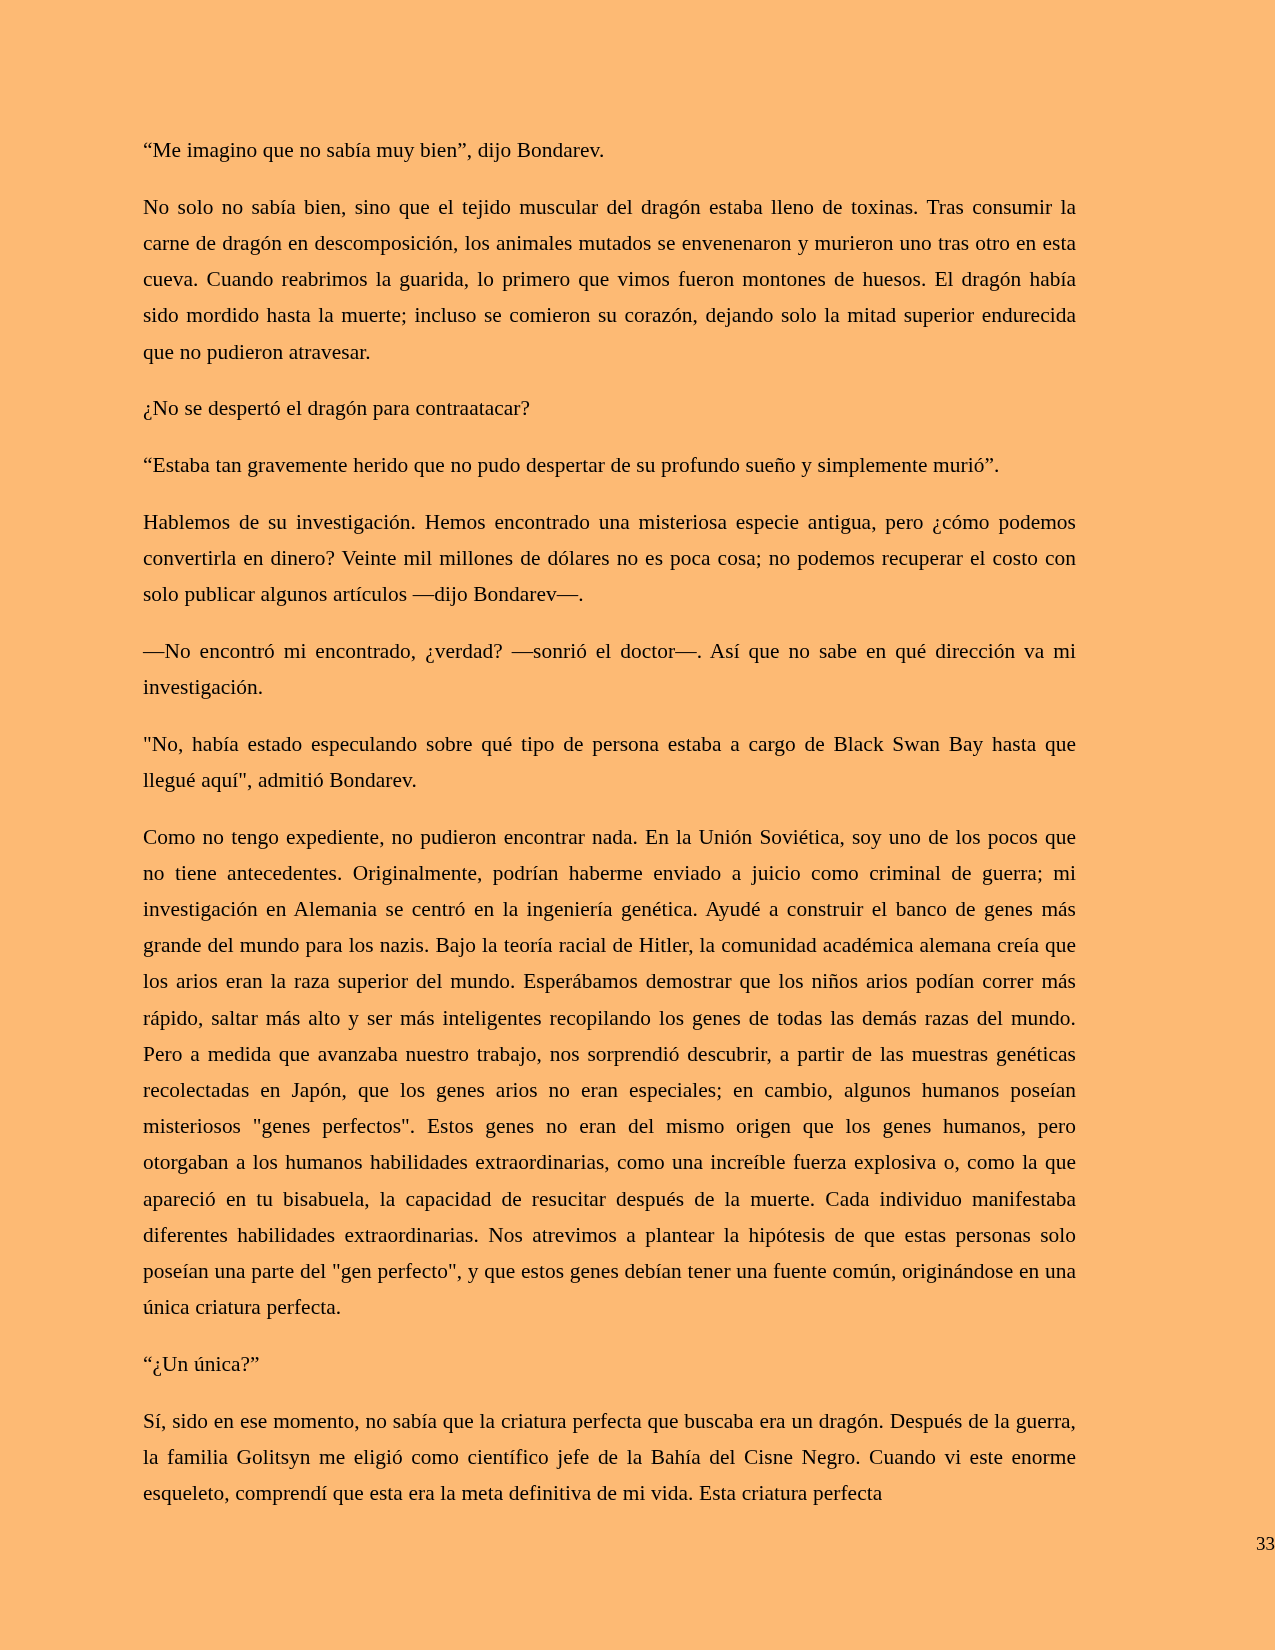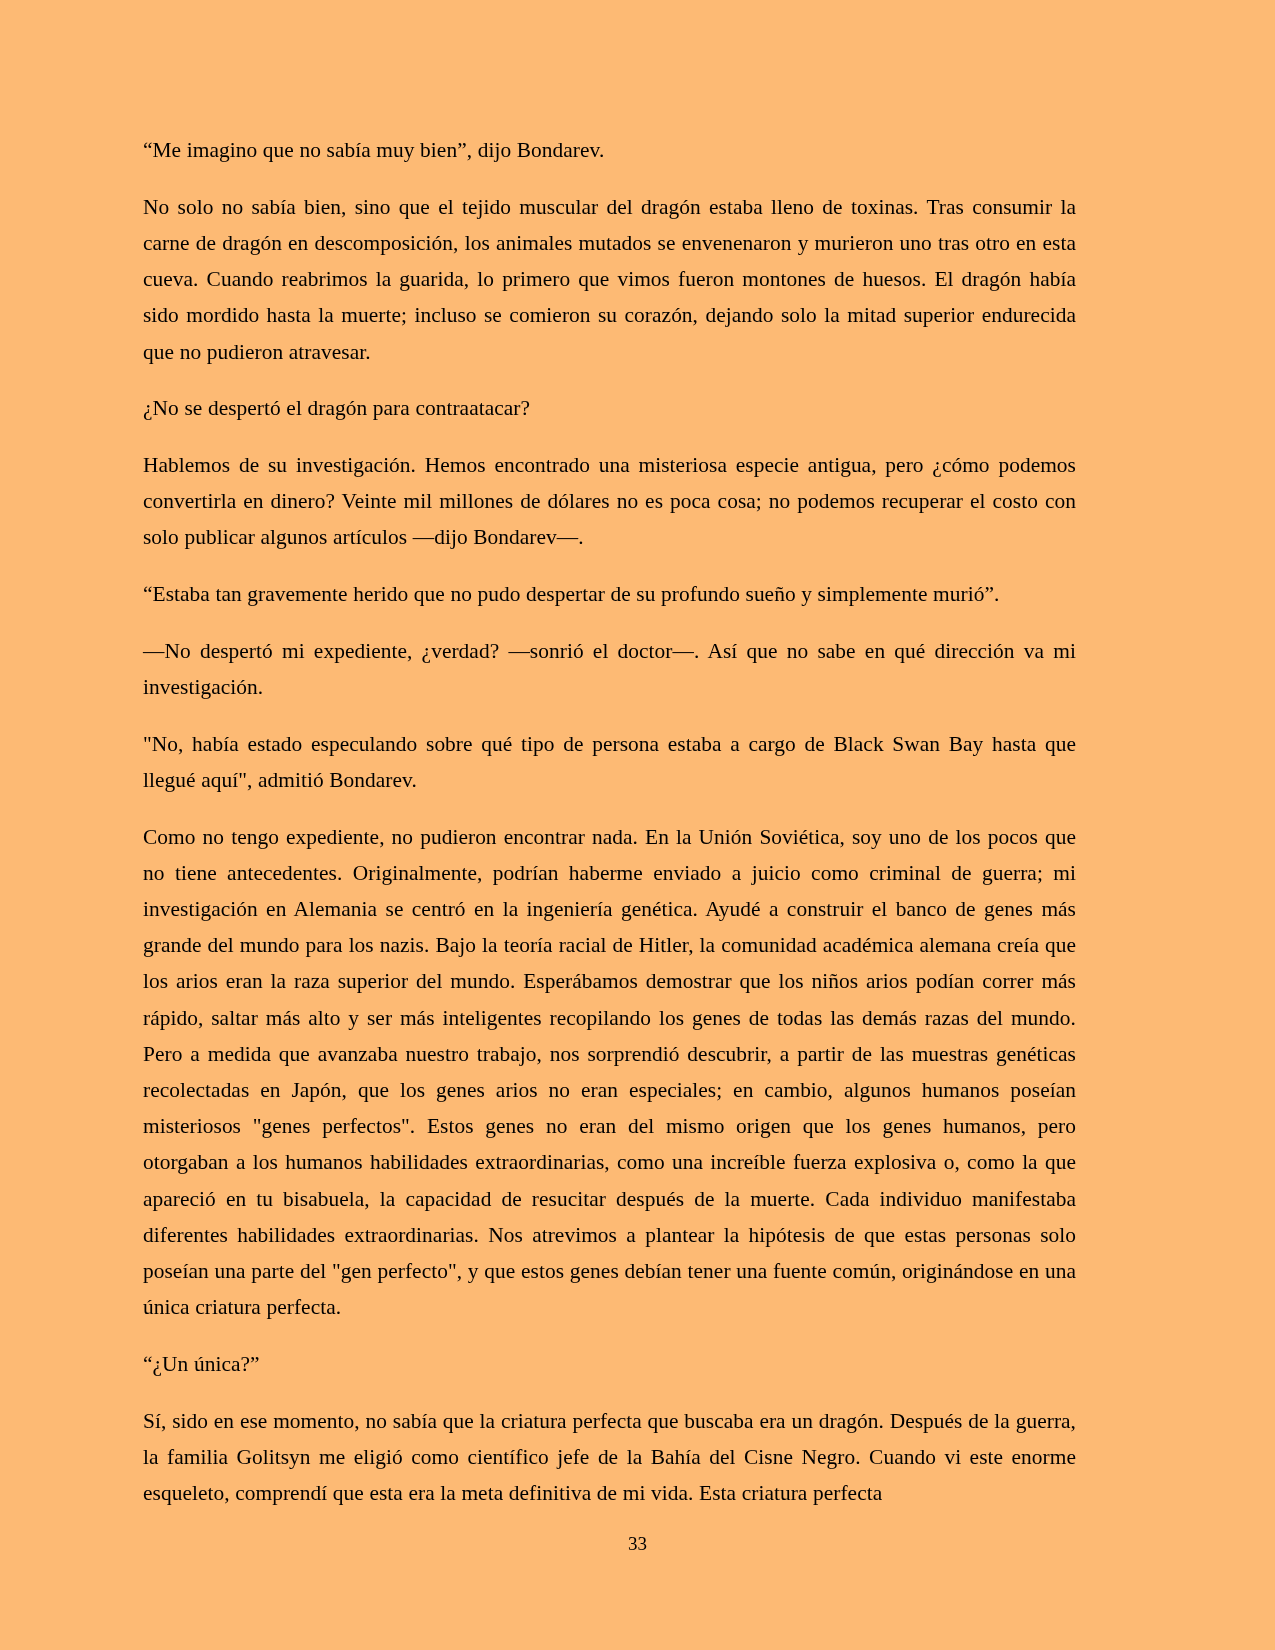--- a/index.html
+++ b/index.html
@@ -48,45 +48,45 @@
     width: 100%;
   }
   .para.no-stretch::after {
     display: none;
   }
   .page-number {
     position: absolute;
     left: 0;
     top: 1532px;
     width: 1275px;
-    text-align: center;
+    text-align: right;
     font-size: 19px;
     line-height: 24px;
     font-family: "Liberation Serif", "DejaVu Serif", serif;
     color: #000000;
   }
 </style>
 </head>
 <body>
 
 <div class="page">
 
   <div class="text-column">
 
     <p class="para no-stretch">“Me imagino que no sabía muy bien”, dijo Bondarev.</p>
 
     <p class="para no-stretch">No solo no sabía bien, sino que el tejido muscular del dragón estaba lleno de toxinas. Tras consumir la carne de dragón en descomposición, los animales mutados se envenenaron y murieron uno tras otro en esta cueva. Cuando reabrimos la guarida, lo primero que vimos fueron montones de huesos. El dragón había sido mordido hasta la muerte; incluso se comieron su corazón, dejando solo la mitad superior endurecida que no pudieron atravesar.</p>
 
     <p class="para no-stretch">¿No se despertó el dragón para contraatacar?</p>
 
+    <p class="para no-stretch">“Estaba tan gravemente herido que no pudo despertar de su profundo sueño y simplemente murió”.</p>
+
     <p class="para no-stretch">Hablemos de su investigación. Hemos encontrado una misteriosa especie antigua, pero ¿cómo podemos convertirla en dinero? Veinte mil millones de dólares no es poca cosa; no podemos recuperar el costo con solo publicar algunos artículos —dijo Bondarev—.</p>
 
-    <p class="para no-stretch">“Estaba tan gravemente herido que no pudo despertar de su profundo sueño y simplemente murió”.</p>
-
-    <p class="para no-stretch">—No despertó mi expediente, ¿verdad? —sonrió el doctor—. Así que no sabe en qué dirección va mi investigación.</p>
+    <p class="para no-stretch">—No encontró mi encontrado, ¿verdad? —sonrió el doctor—. Así que no sabe en qué dirección va mi investigación.</p>
 
     <p class="para no-stretch">"No, había estado especulando sobre qué tipo de persona estaba a cargo de Black Swan Bay hasta que llegué aquí", admitió Bondarev.</p>
 
     <p class="para no-stretch">Como no tengo expediente, no pudieron encontrar nada. En la Unión Soviética, soy uno de los pocos que no tiene antecedentes. Originalmente, podrían haberme enviado a juicio como criminal de guerra; mi investigación en Alemania se centró en la ingeniería genética. Ayudé a construir el banco de genes más grande del mundo para los nazis. Bajo la teoría racial de Hitler, la comunidad académica alemana creía que los arios eran la raza superior del mundo. Esperábamos demostrar que los niños arios podían correr más rápido, saltar más alto y ser más inteligentes recopilando los genes de todas las demás razas del mundo. Pero a medida que avanzaba nuestro trabajo, nos sorprendió descubrir, a partir de las muestras genéticas recolectadas en Japón, que los genes arios no eran especiales; en cambio, algunos humanos poseían misteriosos "genes perfectos". Estos genes no eran del mismo origen que los genes humanos, pero otorgaban a los humanos habilidades extraordinarias, como una increíble fuerza explosiva o, como la que apareció en tu bisabuela, la capacidad de resucitar después de la muerte. Cada individuo manifestaba diferentes habilidades extraordinarias. Nos atrevimos a plantear la hipótesis de que estas personas solo poseían una parte del "gen perfecto", y que estos genes debían tener una fuente común, originándose en una única criatura perfecta.</p>
 
     <p class="para no-stretch">“¿Un única?”</p>
 
     <p class="para no-stretch">Sí, sido en ese momento, no sabía que la criatura perfecta que buscaba era un dragón. Después de la guerra, la familia Golitsyn me eligió como científico jefe de la Bahía del Cisne Negro. Cuando vi este enorme esqueleto, comprendí que esta era la meta definitiva de mi vida. Esta criatura perfecta</p>
 
   </div>

